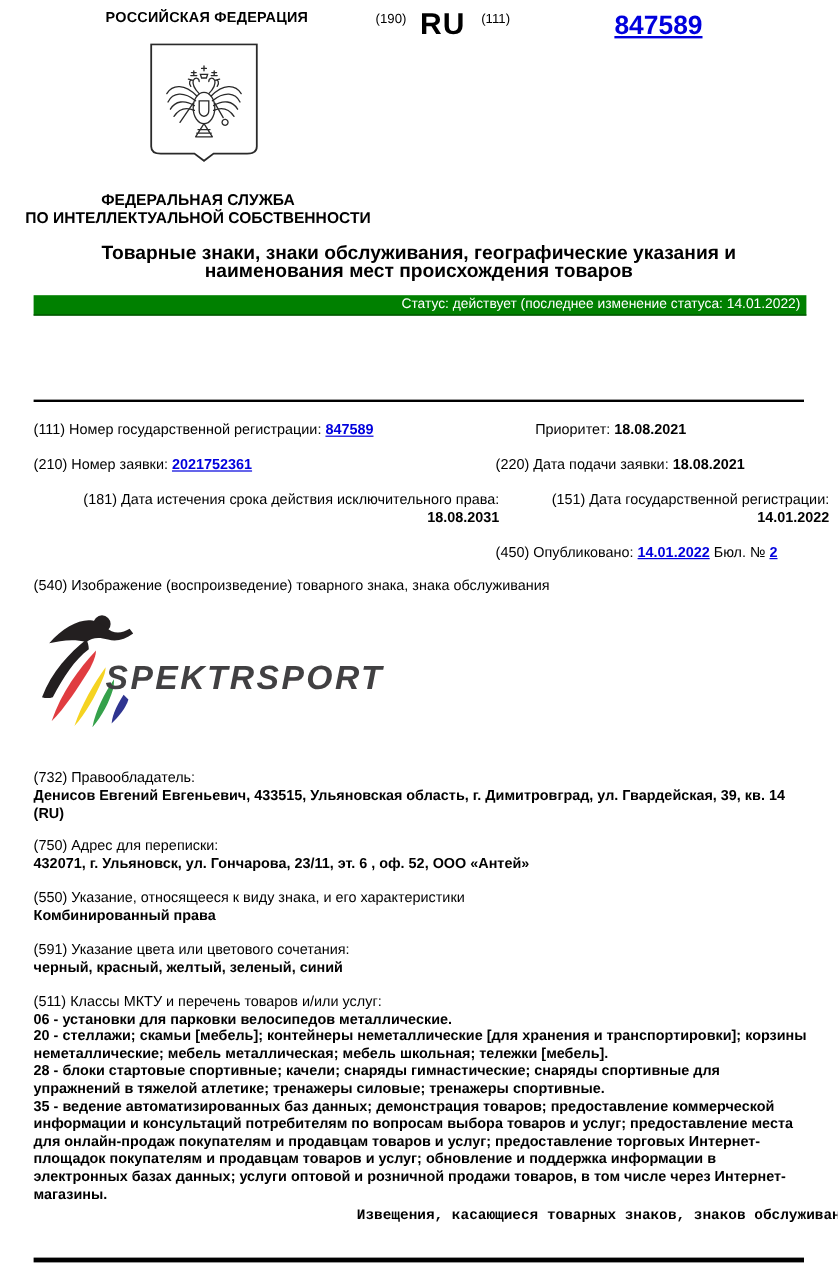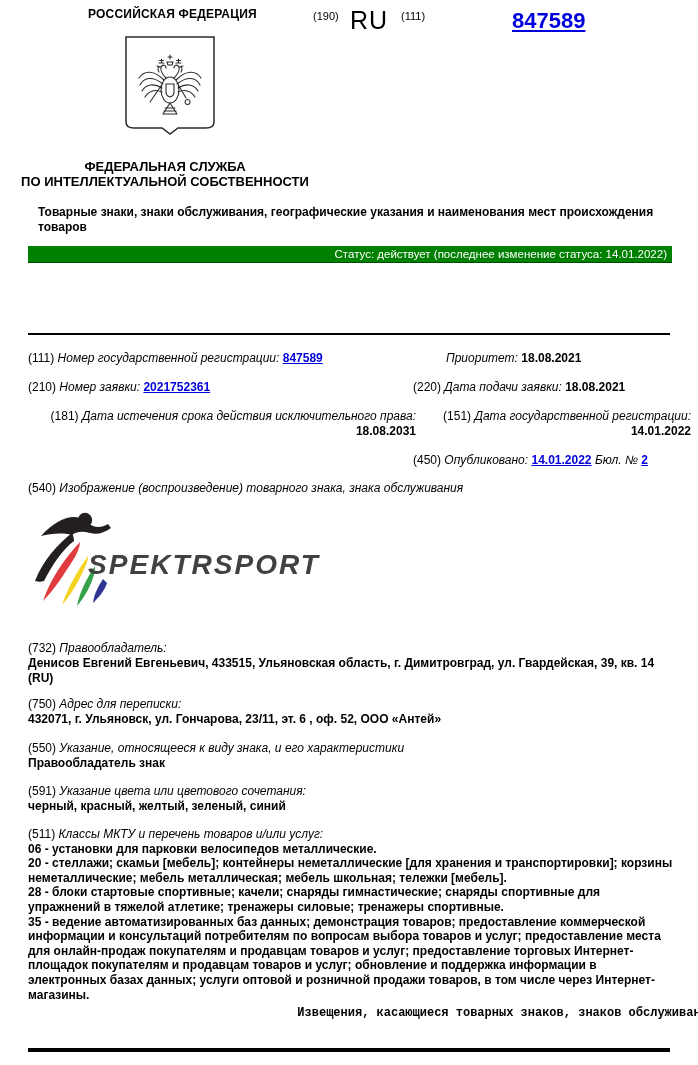--- a/index.html
+++ b/index.html
@@ -7,31 +7,31 @@
     position:relative;
     width:698px;height:1065px;
     background:#fff;
     font-family:"Liberation Sans", sans-serif;
     font-size:12px;color:#000;
     overflow:hidden;
     padding-left:44px;
   }
   .abs{position:absolute;}
   .b{font-weight:bold;}
-  .i{font-style:italic;}
+  .i{}
   .code{font-style:normal;}
   a.lnk, .lnk{color:#0000dd;font-weight:bold;text-decoration:underline;cursor:pointer;}
   .country{left:88px;top:7px;font-weight:bold;font-size:12px;letter-spacing:.2px;}
   .c190{left:313px;top:10px;font-size:11px;}
-  .ru{left:350px;top:6px;font-weight:normal;font-size:25px;letter-spacing:1px;}
+  .ru{left:350px;top:6px;font-weight:bold;font-size:25px;letter-spacing:1px;}
   .c111{left:401px;top:10px;font-size:11px;}
   .regtop{left:512px;top:8px;font-size:22px;}
   .coa{left:124px;top:36px;}
   .agency{left:0;top:159px;width:330px;text-align:center;font-weight:bold;font-size:13px;line-height:15px;}
-  .doctype{left:38px;top:205px;width:622px;text-align:left;font-weight:bold;font-size:12px;line-height:14.5px;}
+  .doctype{left:38px;top:205px;width:622px;text-align:center;font-weight:bold;font-size:16px;line-height:14.5px;}
   .statusbar{
     left:28px;top:246px;width:644px;height:17px;
     background:#008000;border-bottom:1px solid #004d00;
     color:#fff;font-size:11.5px;line-height:17px;
     text-align:right;box-sizing:border-box;padding-right:5px;
   }
   .sectitle{left:0;top:287px;width:698px;text-align:center;font-weight:bold;font-size:12px;}
   .toprule{left:28px;top:333px;width:642px;height:0;border-top:2px solid #000;}
   .fieldrow{line-height:15px;}
   .colL{left:28px;width:388px;}
@@ -158,21 +158,21 @@
       <span class="i">Адрес для переписки:</span>
     </div>
     <div class="b">432071, г. Ульяновск, ул. Гончарова, 23/11, эт. 6 , оф. 52, ООО «Антей»</div>
   </div>
 
   <div class="abs block f550">
     <div>
       <span class="code">(550)</span>
       <span class="i">Указание, относящееся к виду знака, и его характеристики</span>
     </div>
-    <div class="b">Правообладатель знак</div>
+    <div class="b">Комбинированный права</div>
   </div>
 
   <div class="abs block f591">
     <div>
       <span class="code">(591)</span>
       <span class="i">Указание цвета или цветового сочетания:</span>
     </div>
     <div class="b">черный, красный, желтый, зеленый, синий</div>
   </div>
 

